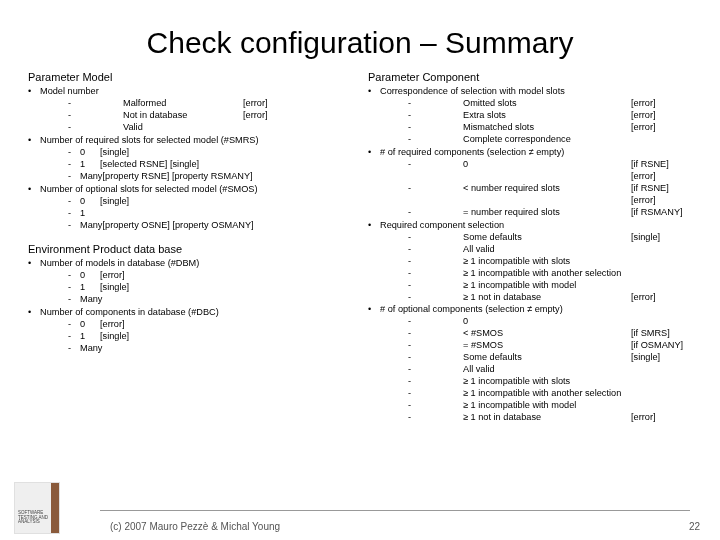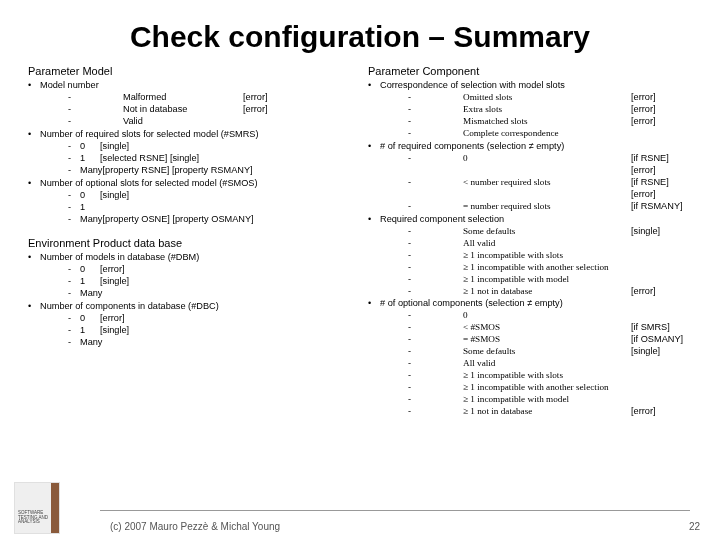--- a/index.html
+++ b/index.html
@@ -14,23 +14,23 @@
   }
   .slide {
     position: relative;
     width: 720px;
     height: 540px;
     box-sizing: border-box;
   }
   .title {
     font-size: 30px;
     text-align: center;
-    padding-top: 20px;
+    padding-top: 26px;
     padding-bottom: 8px;
-    font-weight: bold;
+    font-weight: normal;
   }
   .content {
     display: flex;
     flex-direction: row;
     padding: 0 28px 0 28px;
     gap: 16px;
     font-size: 9.2px;
     line-height: 1.3;
   }
   .col {
@@ -69,21 +69,20 @@
     padding-left: 43px;
   }
   .b2row .labeln {
     flex: 0 0 20px;
   }
   .b2row .note {
     flex: 1 1 auto;
   }
   .col.right .b2row .label {
     flex: 0 0 168px;
-    font-family: Liberation Serif, serif;
   }
   .footer {
     position: absolute;
     left: 0;
     right: 0;
     bottom: 6px;
     height: 24px;
     font-size: 10px;
     color: #555;
   }

